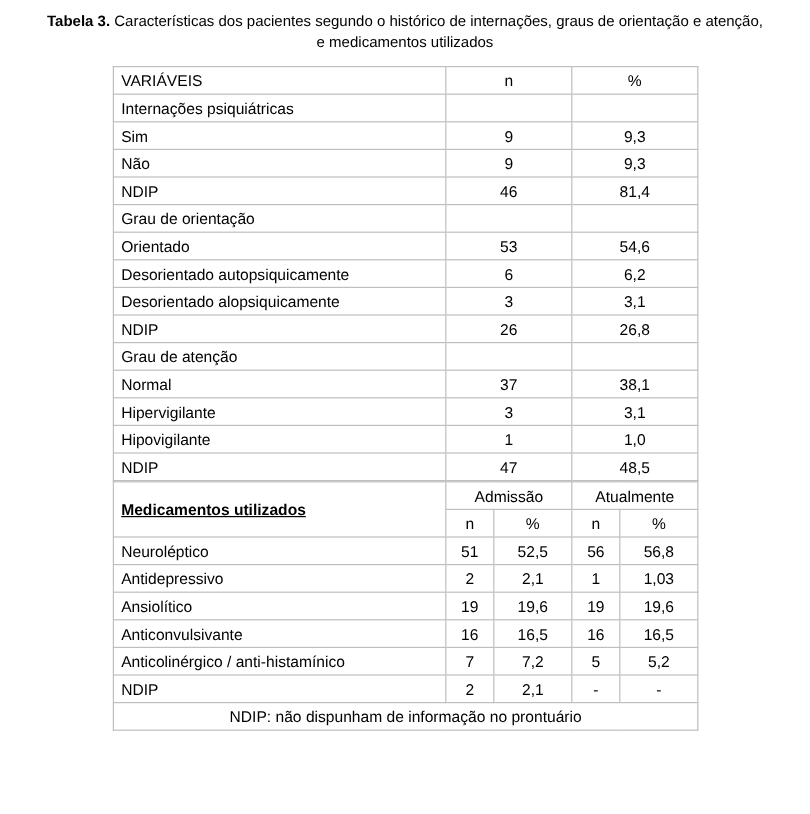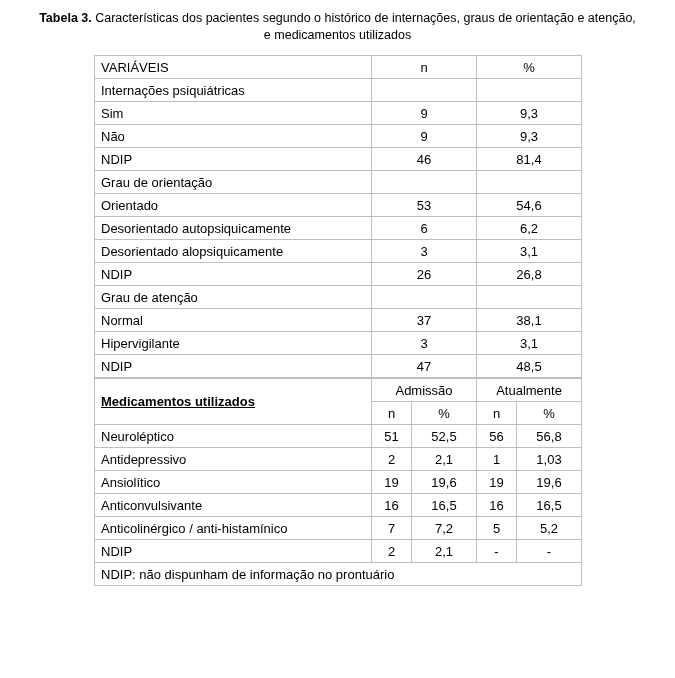--- a/index.html
+++ b/index.html
@@ -67,21 +67,21 @@
   .col-p   { width: 105px; }
 
   
   .col-m-var { width: 277px; }
   .col-m-n1  { width: 40px; }
   .col-m-p1  { width: 65px; }
   .col-m-n2  { width: 40px; }
   .col-m-p2  { width: 65px; }
 
   td.footnote {
-    text-align: left;
+    text-align: center;
     height: 26px;
   }
 </style>
 </head>
 <body>
 
 <div class="page">
 
   <div class="caption">
     <span class="label">Tabela 3.</span><span> Características dos pacientes segundo o histórico de internações, graus de orientação e atenção, e medicamentos utilizados</span>
@@ -156,20 +156,25 @@
         </tr>
         <tr>
           <td class="var">Normal</td>
           <td class="num">37</td>
           <td class="num">38,1</td>
         </tr>
         <tr>
           <td class="var">Hipervigilante</td>
           <td class="num">3</td>
           <td class="num">3,1</td>
+        </tr>
+        <tr>
+          <td class="var">Hipovigilante</td>
+          <td class="num">1</td>
+          <td class="num">1,0</td>
         </tr>
         <tr>
           <td class="var">NDIP</td>
           <td class="num">47</td>
           <td class="num">48,5</td>
         </tr>
       </tbody>
     </table>
 
     <table class="main">

